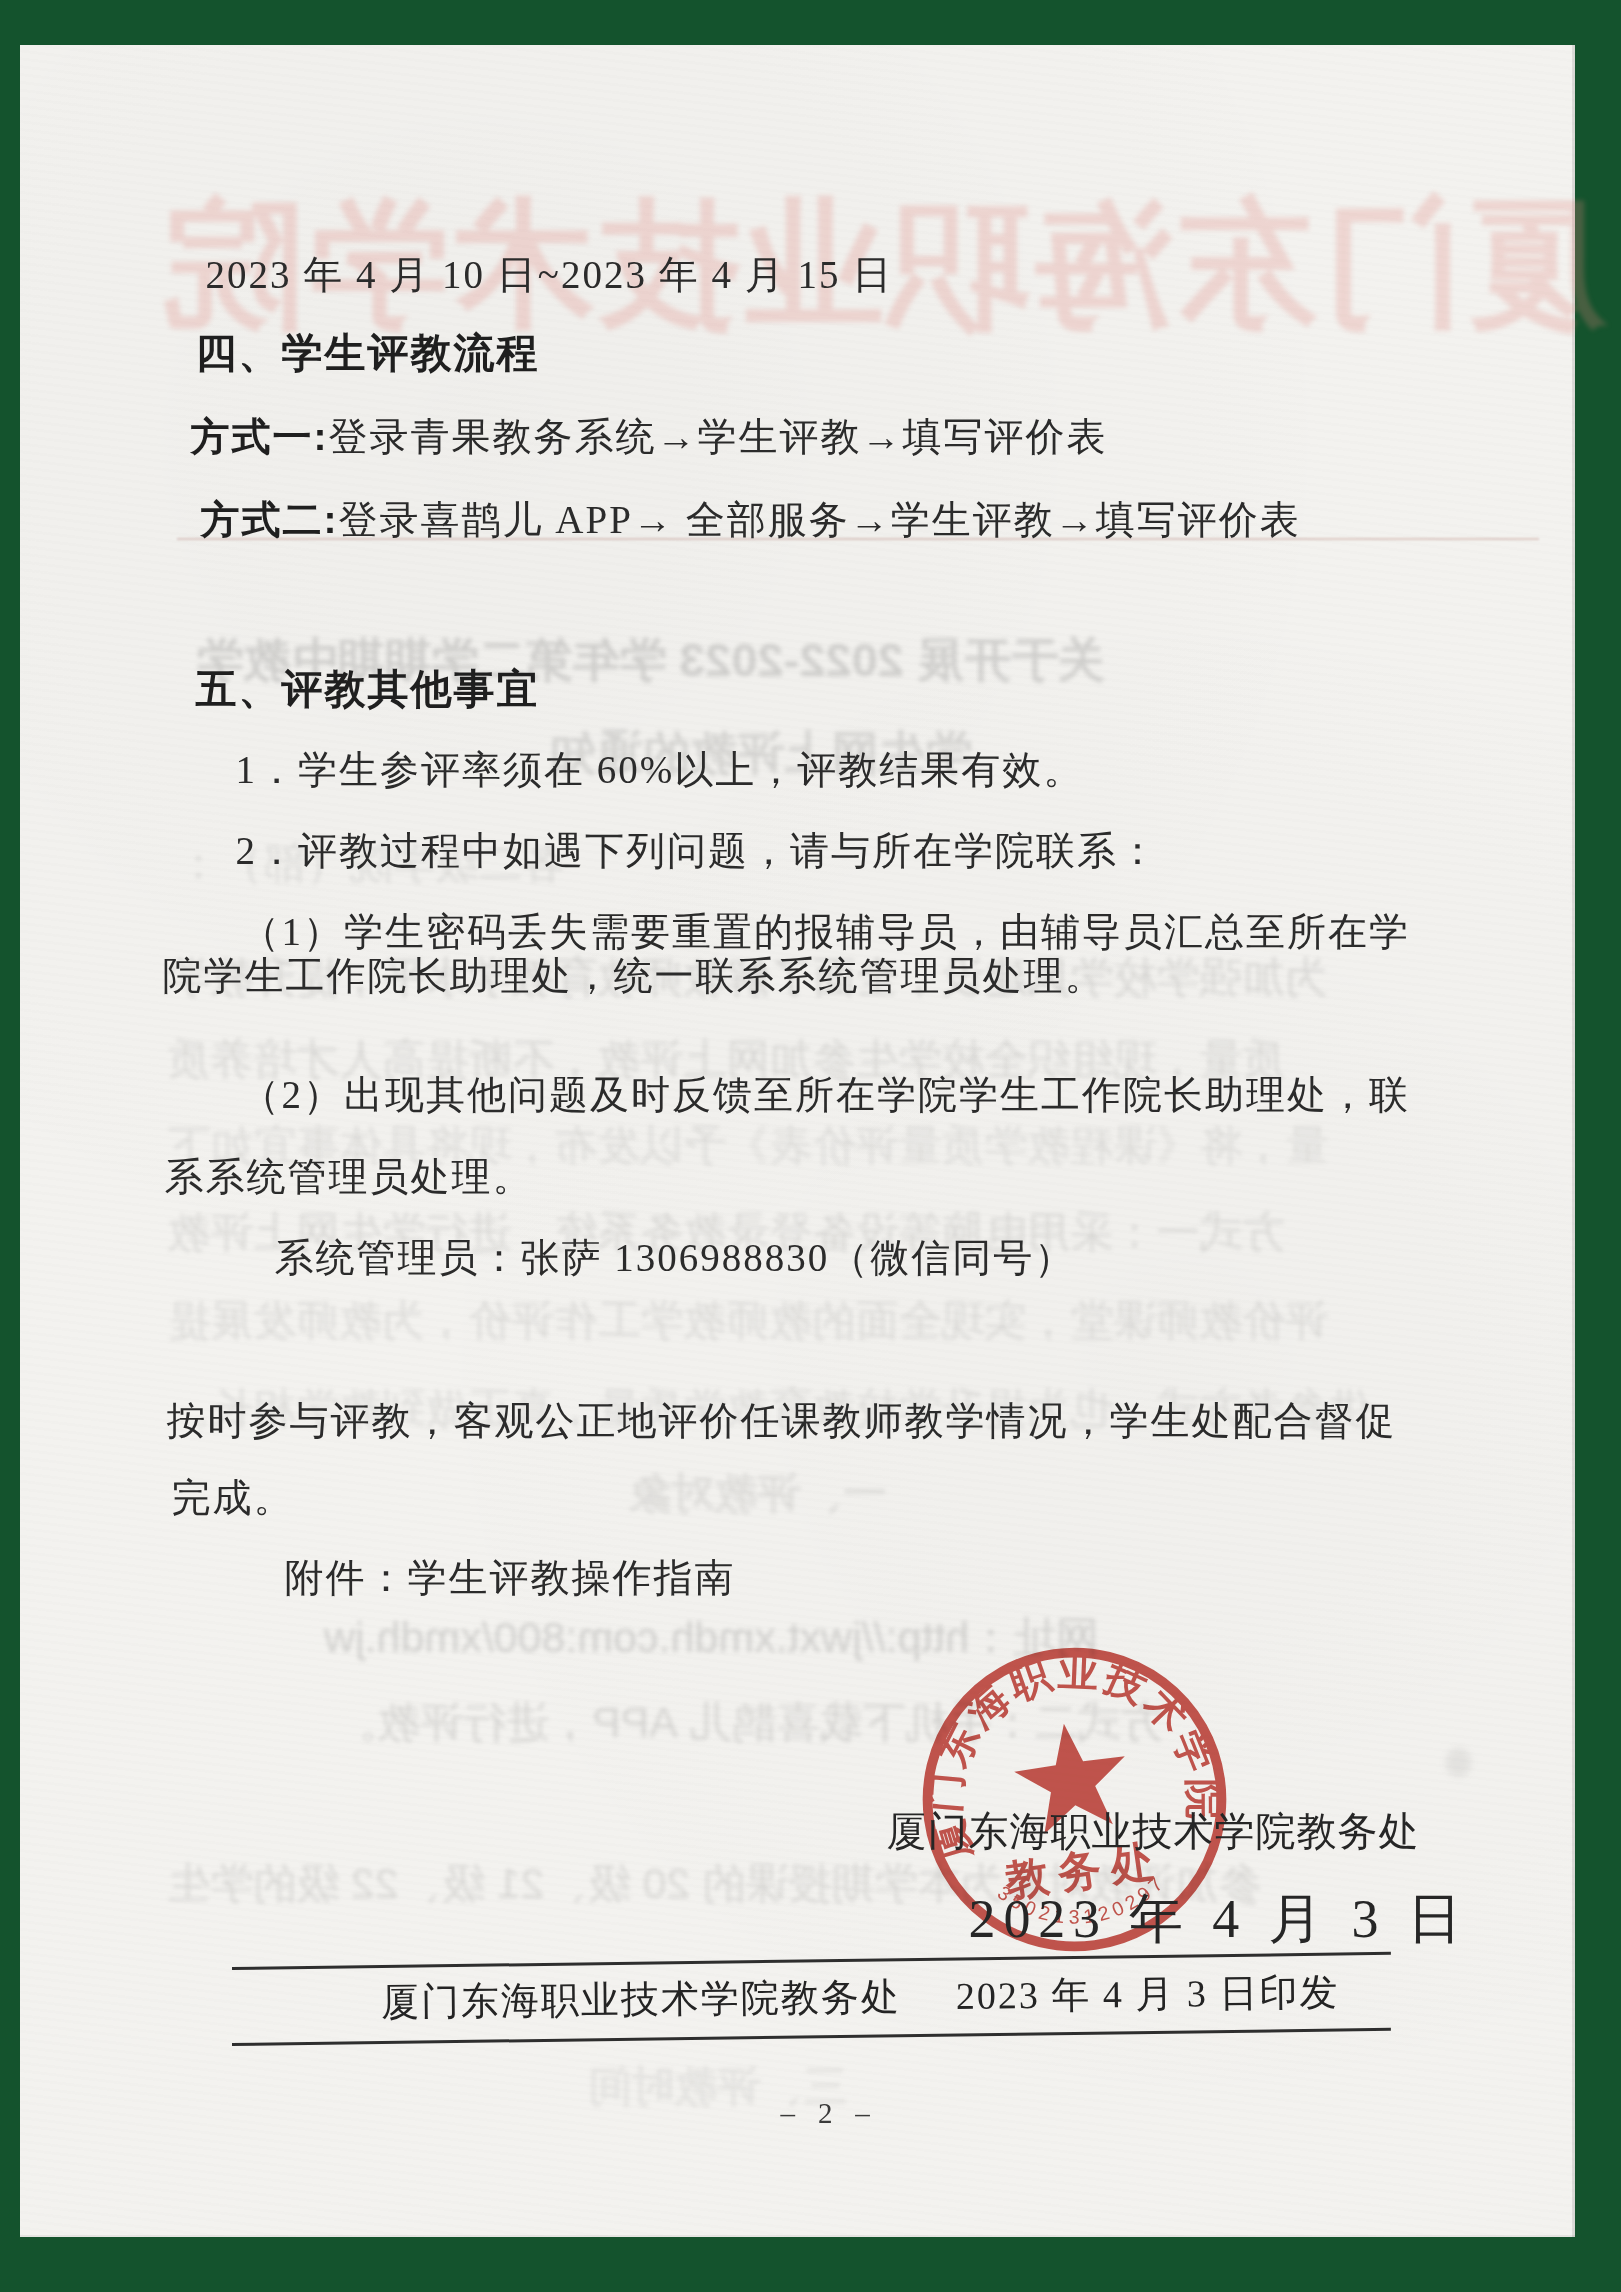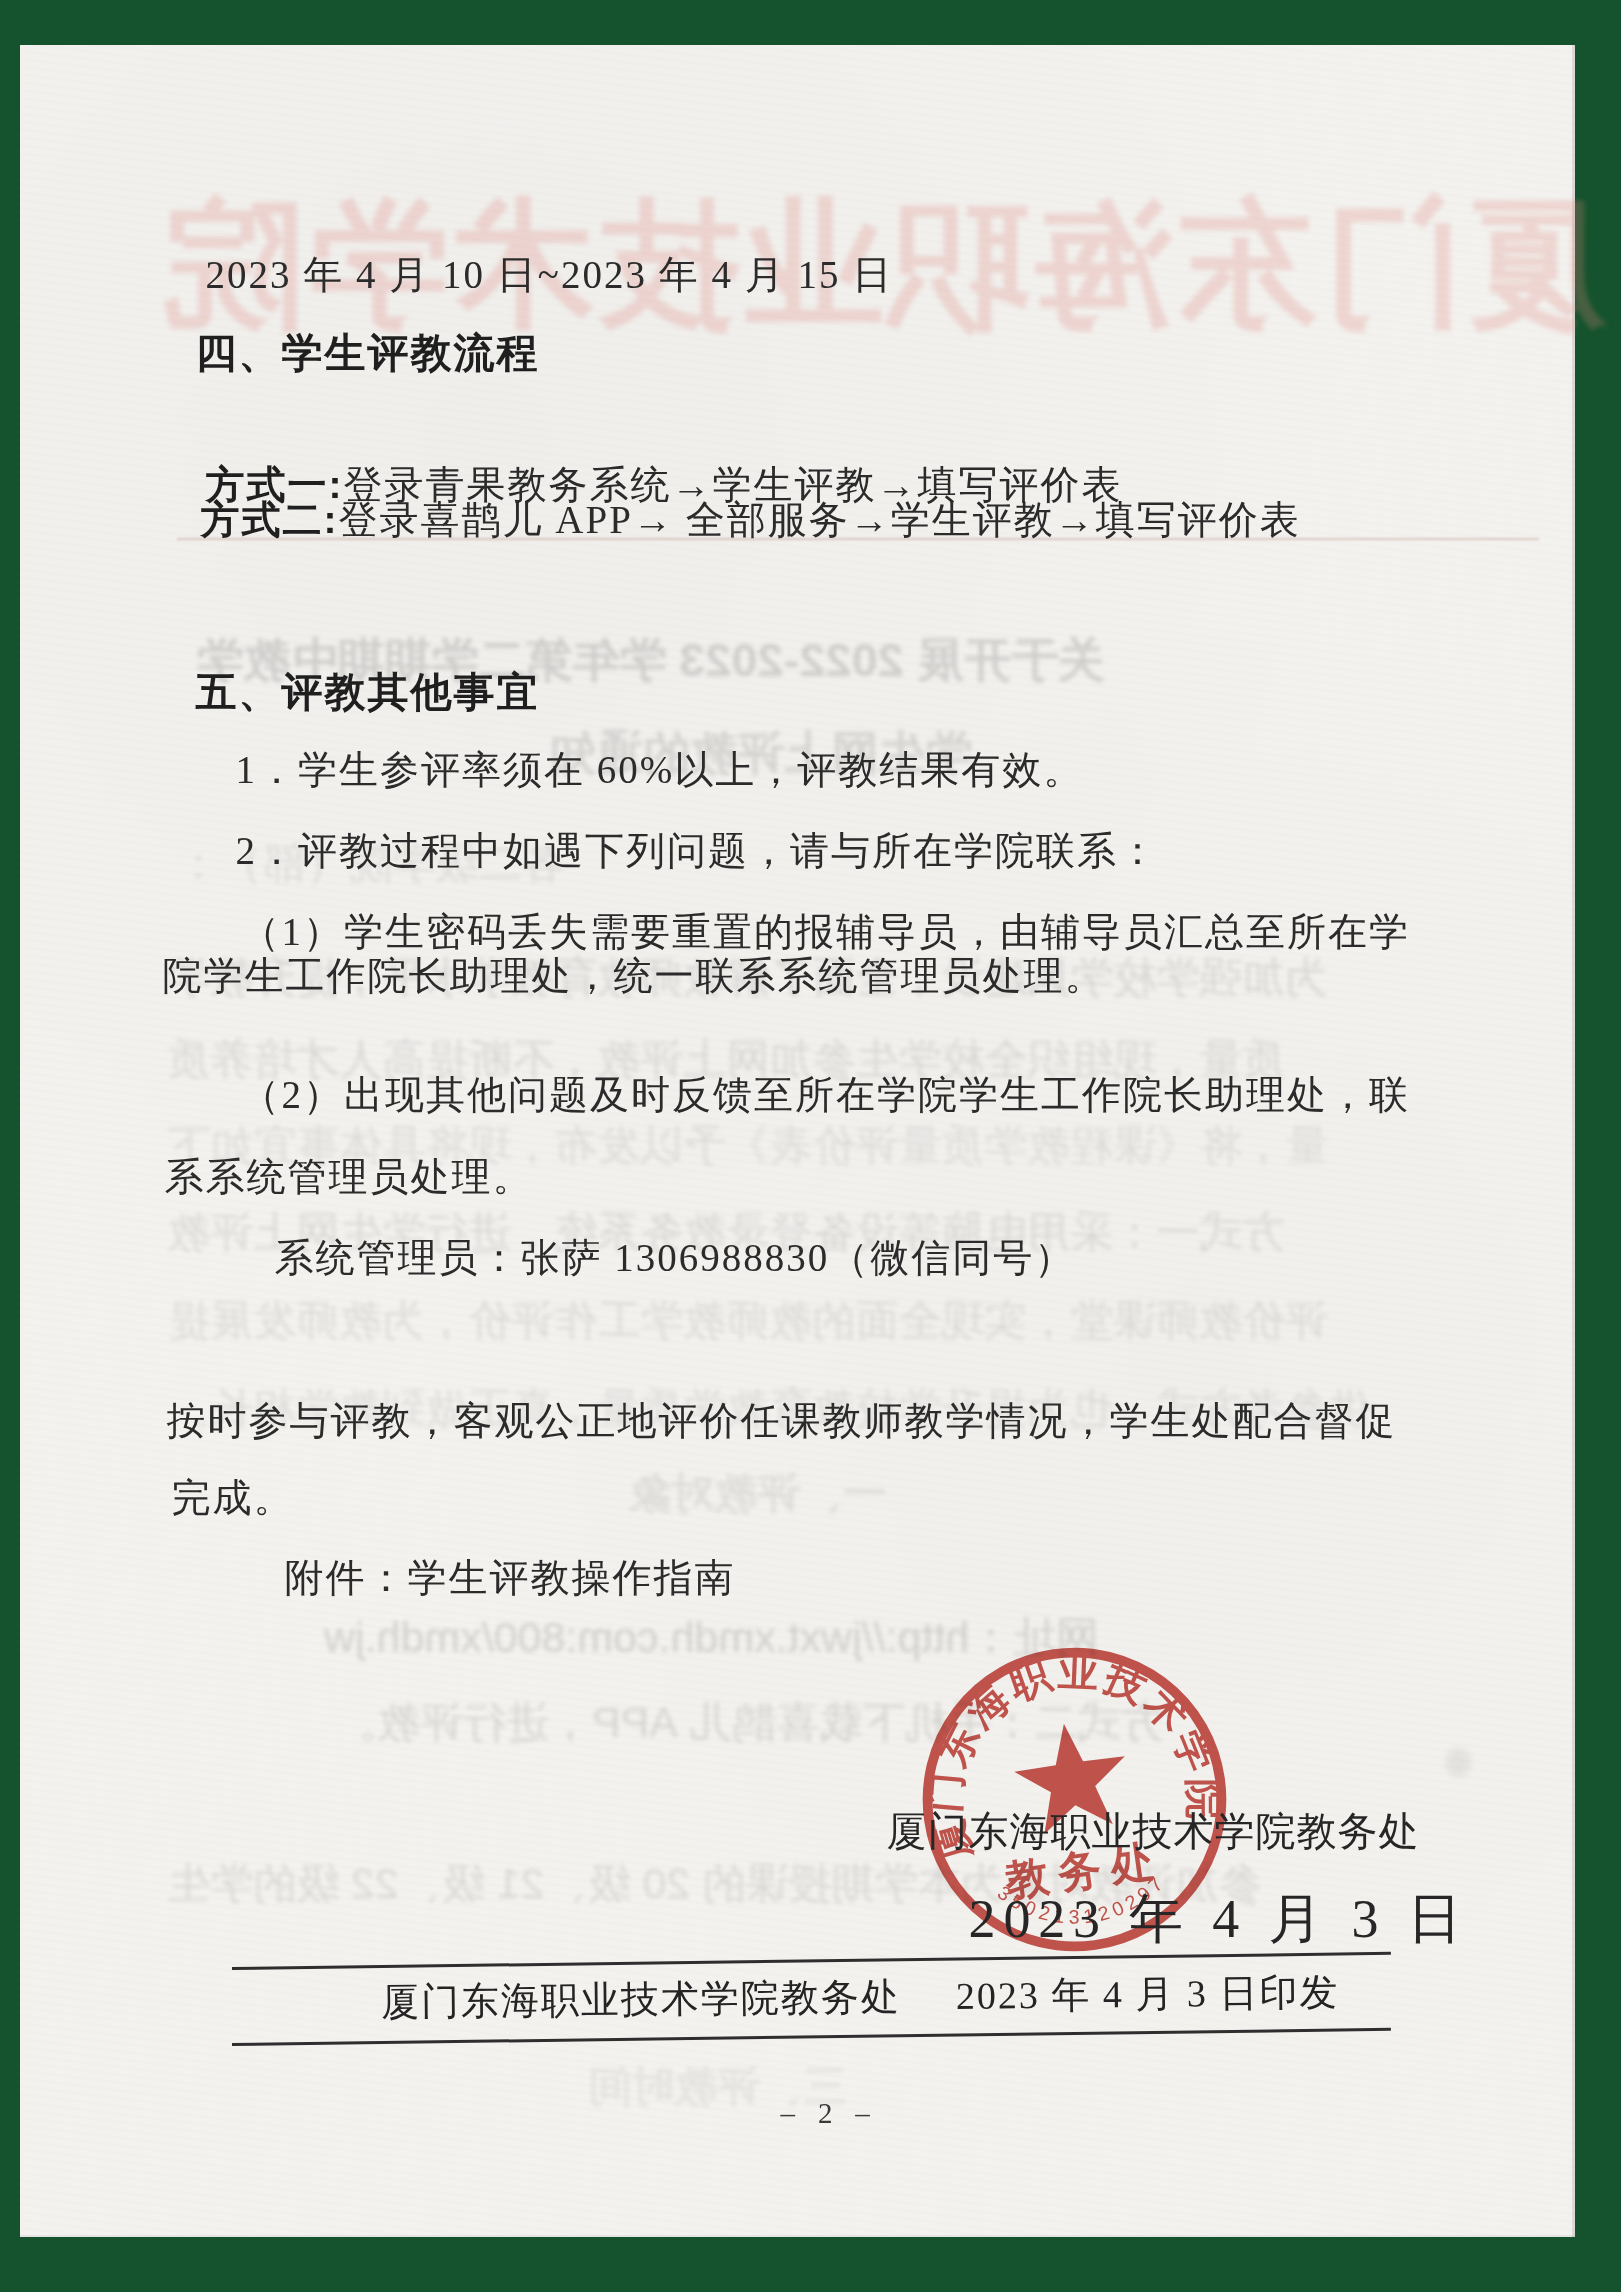--- a/index.html
+++ b/index.html
@@ -13,24 +13,24 @@
            radial-gradient(circle at 75% 60%, rgba(0,0,0,0.012), transparent 50%),
            repeating-linear-gradient(7deg, rgba(0,0,0,0.008) 0 2.9px, transparent 2.9px 7.8px);
          box-shadow:inset -2.9px 0 0 rgba(0,0,0,0.10), inset 0 -2px 0 rgba(0,0,0,0.05);}
   .line{position:absolute;white-space:nowrap;color:#2b2b2b;font-size:39px;line-height:1.15;
         letter-spacing:2px;}
   .heading{font-family:"Liberation Sans","DejaVu Sans",sans-serif;font-weight:bold;font-size:41px;color:#1f1f1f;}
   .mlabel{font-family:"Liberation Sans","DejaVu Sans",sans-serif;font-weight:bold;color:#1f1f1f;}
   
   .l1 {left:186px;top:208px;}
   .l2 {left:176px;top:285px;}
-  .l3 {left:186px;top:370px;margin-top:48px;}
+  .l3 {left:171px;top:370px;}
   .l4 {left:181px;top:453px;}
   .l5 {left:173px;top:536px;}
-  .l6 {left:176px;top:624px;}
+  .l6 {left:176px;top:624px;font-family:Liberation Mono, monospace;}
   .l7 {left:216px;top:703px;}
   .l8 {left:216px;top:784px;}
   .l9 {left:221px;top:865px;}
   .l10{left:143px;top:909px;}
   .l11{left:221px;top:1028px;}
   .l12{left:145px;top:1110px;}
   .l13{left:255px;top:1191px;}
   .l14{left:255px;top:1272px;}
   .l15{left:147px;top:1354px;}
   .l16{left:152px;top:1431px;}

